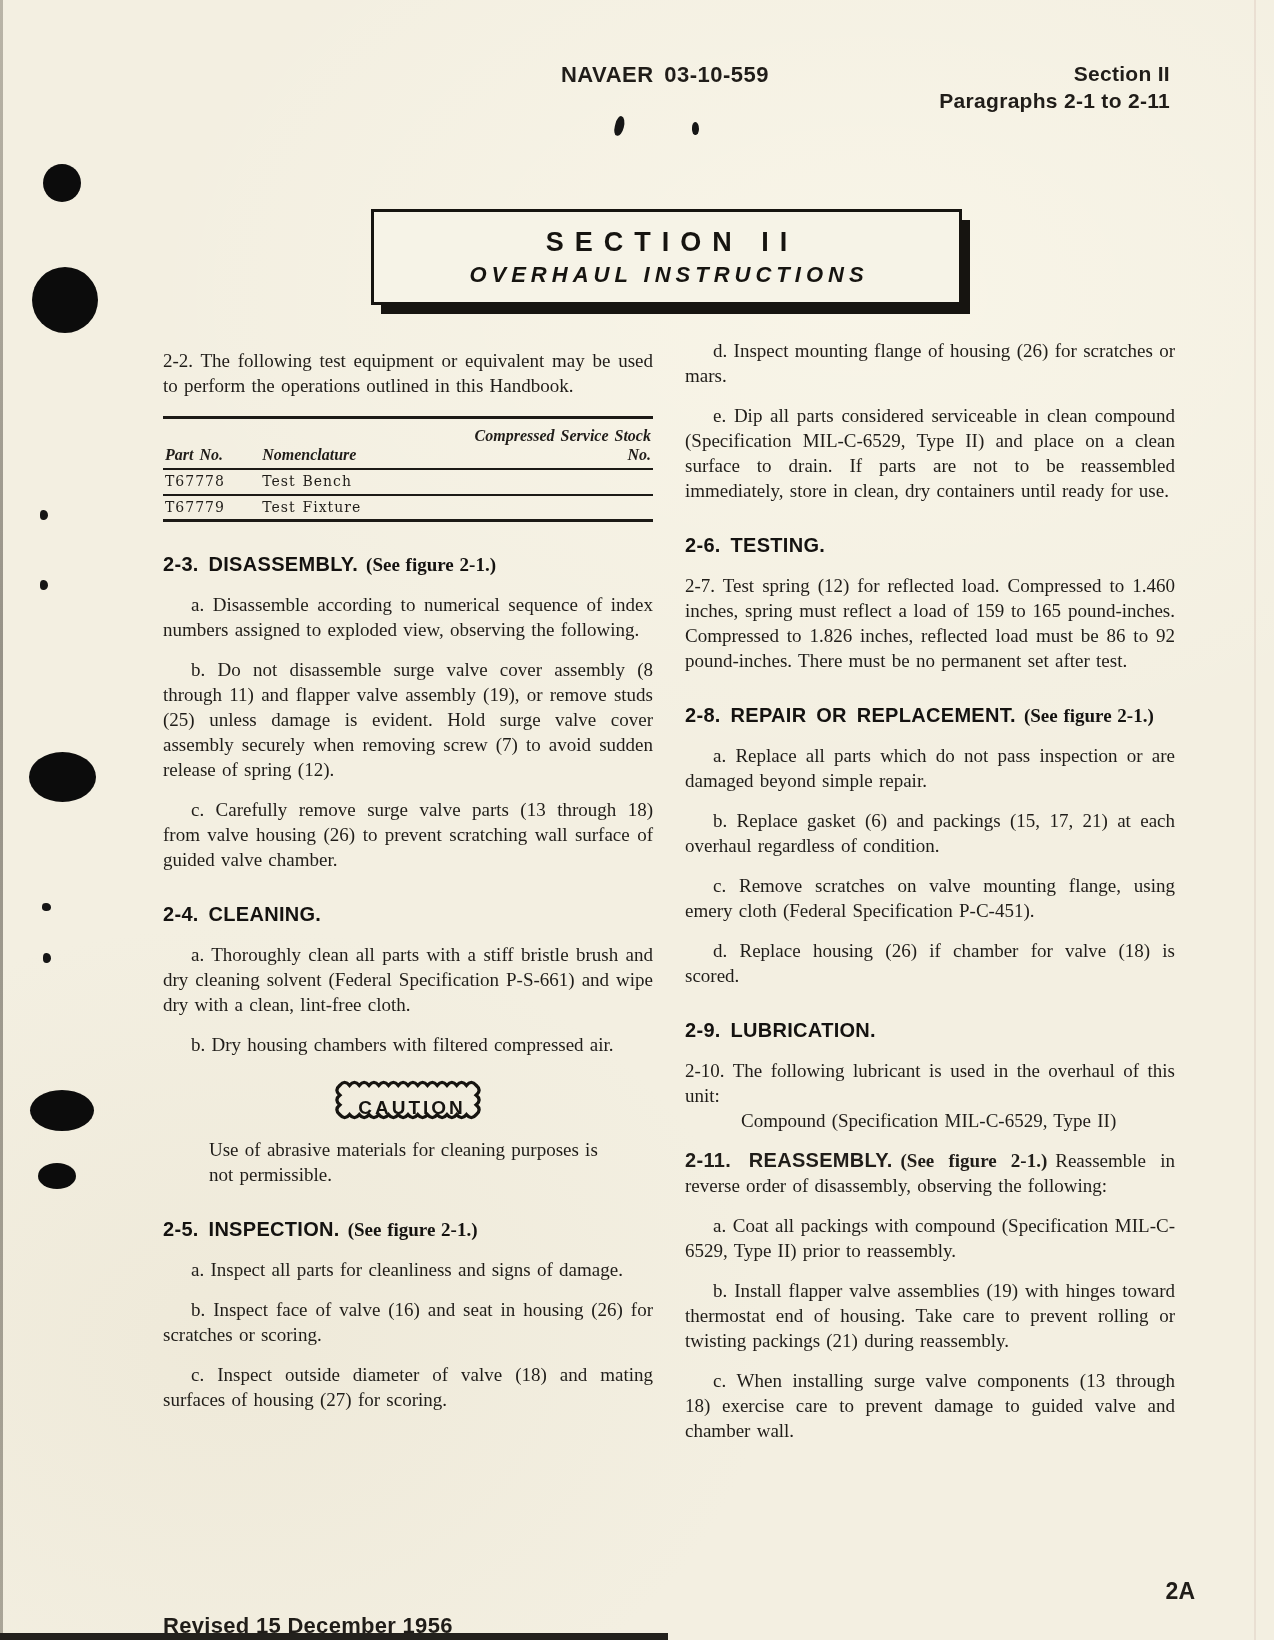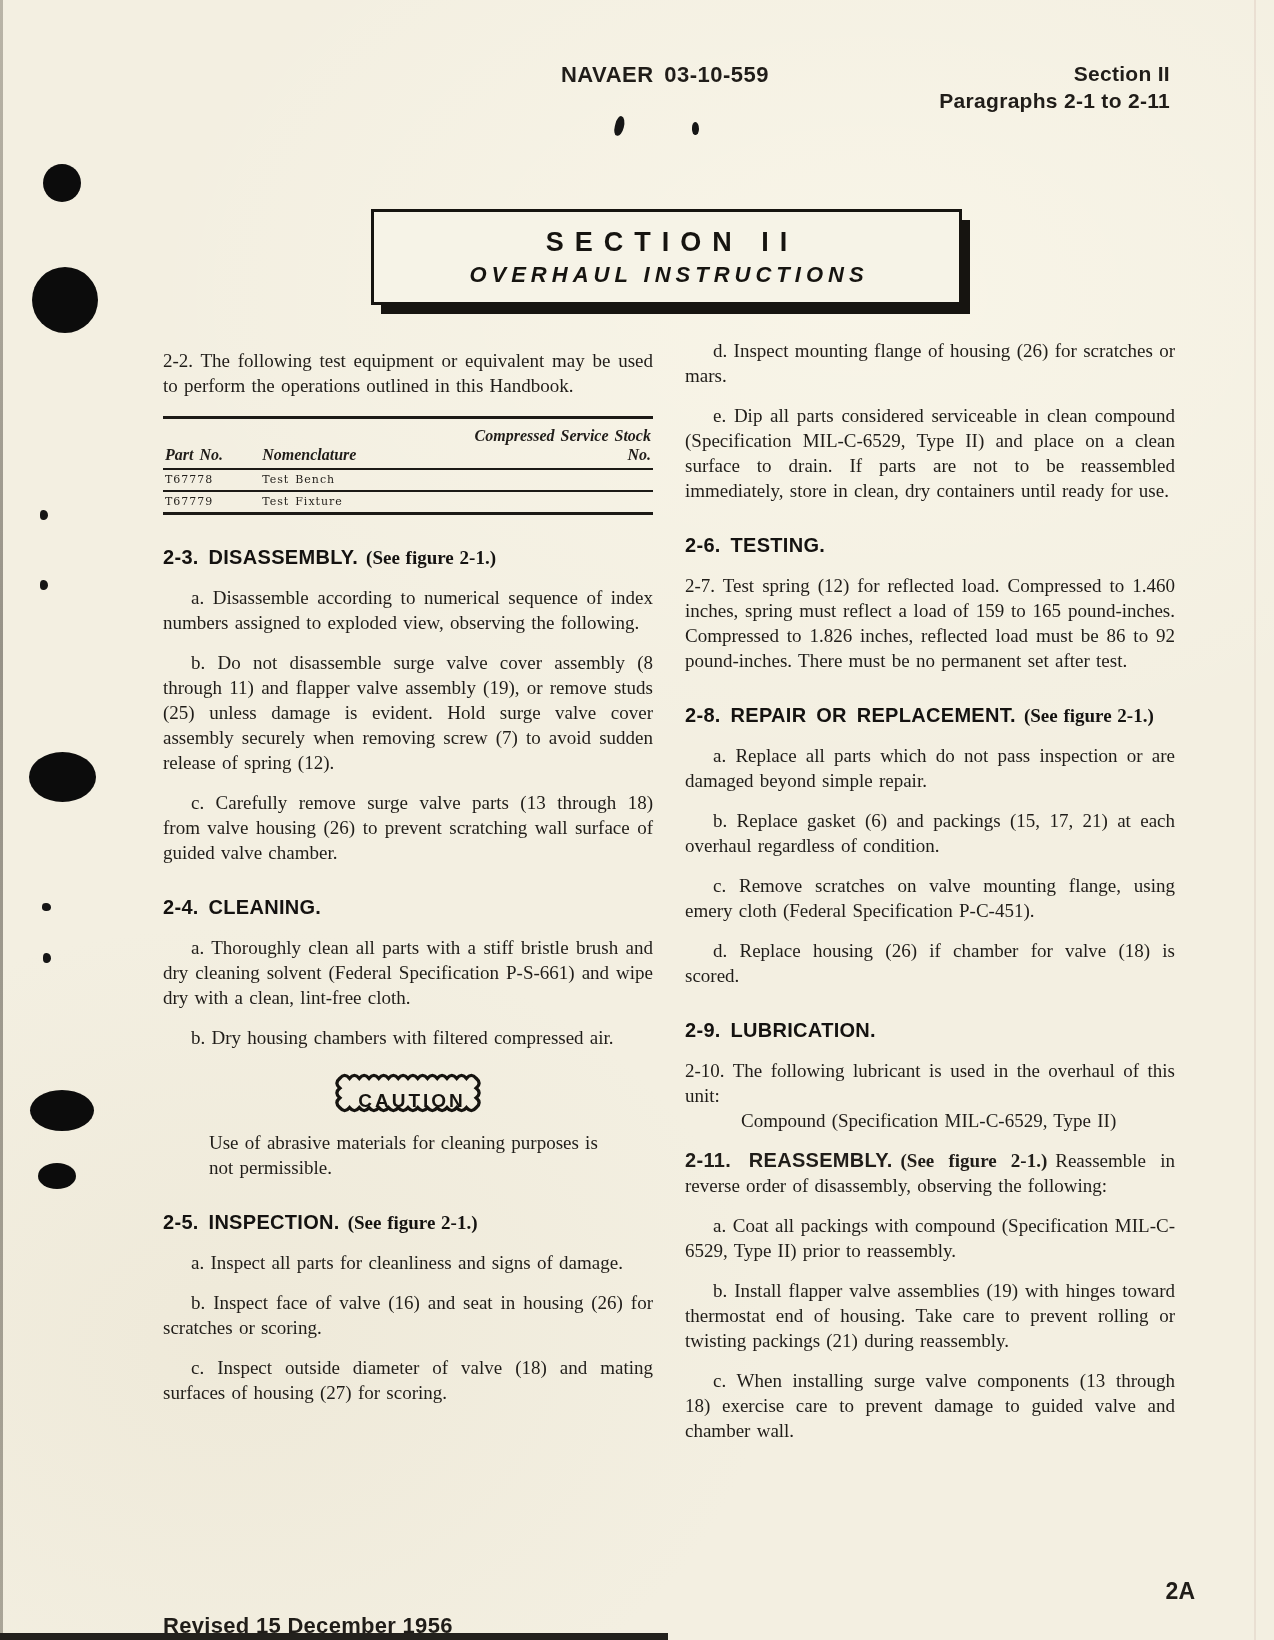--- a/index.html
+++ b/index.html
@@ -43,21 +43,21 @@
   .bp { margin-top:15px; }
   .ind { text-indent:28px; }
   .hs-inline { font:700 20px "Liberation Sans", sans-serif; letter-spacing:.3px; word-spacing:4px; margin-right:8px; }
   .suf-inline { font-weight:700; margin-right:8px; }
 
   
   .tools-table { margin-top:18px; border-top:3px solid #1c1a16; border-bottom:3px solid #1c1a16; text-align:left; }
   .trow { display:flex; align-items:flex-end; }
   .trow.head { font:italic 700 16px/1.2 "Liberation Serif", serif; padding:7px 2px 4px 2px;
     border-bottom:2px solid #1c1a16; word-spacing:2px; }
-  .trow.data { font-family:"DejaVu Serif", serif; font-size:11px; line-height:1.25;
+  .trow.data { font-family:"DejaVu Serif", serif; font-size:14px; line-height:1.25;
     letter-spacing:1px; padding:3px 2px 3px 2px; }
   .trow.rule { border-bottom:2px solid #1c1a16; }
   .tc1 { width:20%; } .tc2 { width:38%; } .tc3 { width:42%; text-align:right; }
   .trow.data .tc3 { text-align:left; }
 
   
   .caution-wrap { margin:20px auto 0 auto; width:152px; height:46px; position:relative; text-align:center; }
   .caution-wrap svg { position:absolute; left:0; top:0; }
   .caution-wrap .cword { position:absolute; left:8px; right:0; top:12px;
     font:700 19px "Liberation Sans", sans-serif; letter-spacing:3px; color:#161410;margin-top:8px; }

